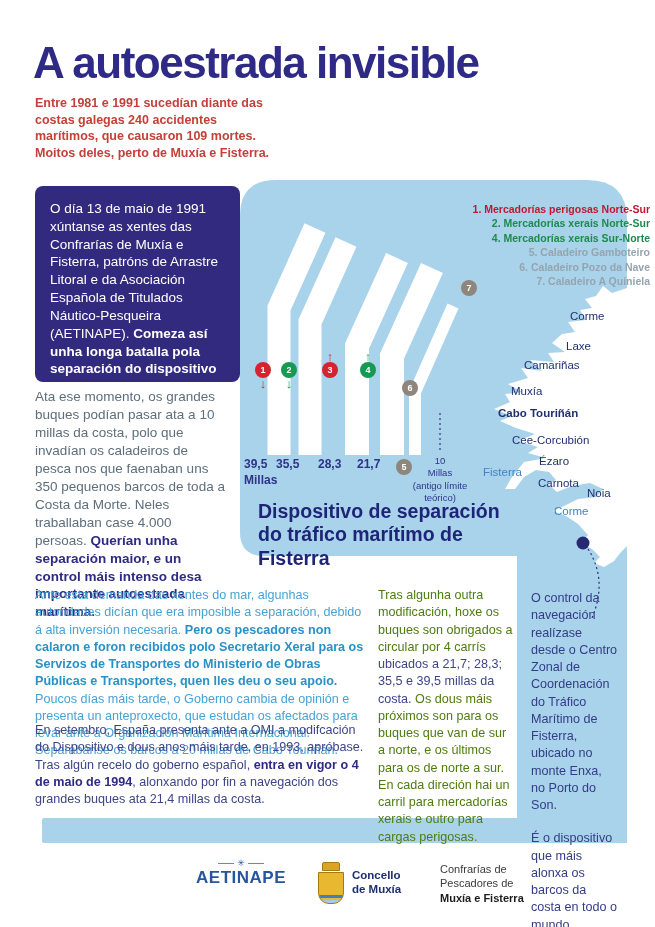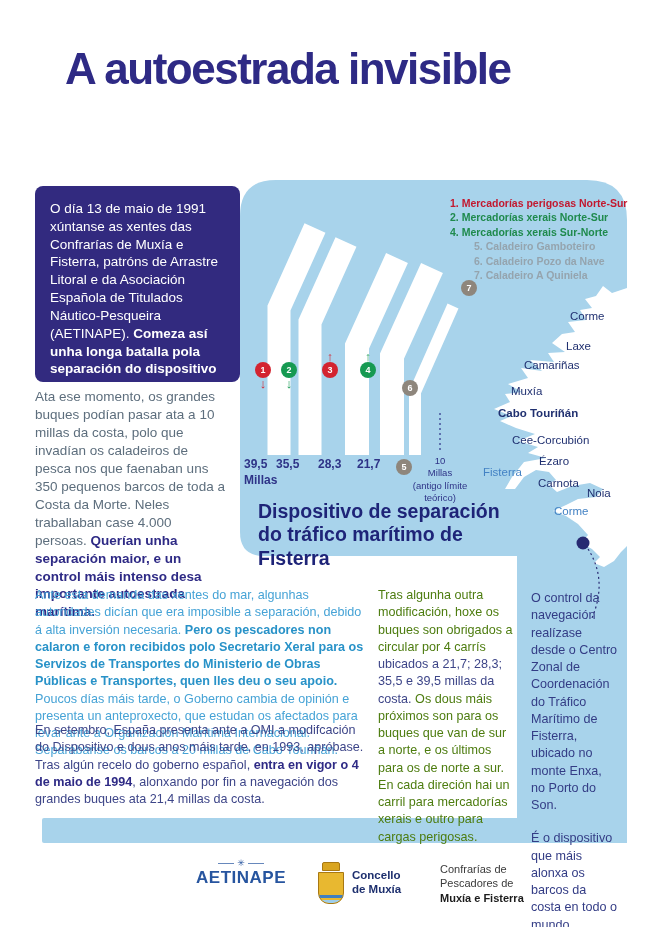--- a/index.html
+++ b/index.html
@@ -80,32 +80,33 @@
       <path d="M 392 455 L 392 356 L 432 268" stroke-width="24"></path>
       <path d="M 415 455 L 415 392 L 453 306" stroke-width="12"></path>
     </g>
 
     <line x1="440" y1="413" x2="440" y2="452" stroke="#2e3387" stroke-width="1.2" stroke-dasharray="2,3"></line>
 
     <circle cx="583" cy="543" r="6.5" fill="#272a72"></circle>
     <path d="M 588 549 Q 608 580 592 618" fill="none" stroke="#272a72" stroke-width="1.2" stroke-dasharray="2,3"></path>
   </svg>
 
-  <div class="abs title" style="left:33px;top:44px;margin-left:32px;">A autoestrada invisible</div>
-
+  <div class="abs title" style="left:33px;top:38px;">A autoestrada invisible</div>
+
+  <div class="abs intro-red" style="left:35px;top:95px;width:238px;">Entre 1981 e 1991 sucedían diante das costas galegas 240 accidentes marítimos, que causaron 109 mortes. Moitos deles, perto de Muxía e Fisterra.</div>
 
   <div class="abs darkbox-text" style="left:50px;top:200px;width:178px;">
     <span>O día 13 de maio de 1991 xúntanse as xentes das Confrarías de Muxía e Fisterra, patróns de Arrastre Litoral e da Asociación Española de Titulados Náutico-Pesqueira (AETINAPE). </span><b>Comeza así unha longa batalla pola separación do dispositivo de control do tráfico marítimo.</b>
   </div>
 
   <div class="abs leftcol" style="left:35px;top:388px;width:190px;">
     <span>Ata ese momento, os grandes buques podían pasar ata a 10 millas da costa, polo que invadían os caladeiros de pesca nos que faenaban uns 350 pequenos barcos de toda a Costa da Morte. Neles traballaban case 4.000 persoas. </span><b>Querían unha separación maior, e un control máis intenso desa importante autoestrada marítima.</b>
   </div>
 
-  <div class="abs legend" style="left:450px;top:196px;width:200px;">
+  <div class="abs legend" style="left:450px;top:202px;width:200px;text-align:right;">
     <div class="lg-red">1. Mercadorías perigosas Norte-Sur</div>
     <div class="lg-green">2. Mercadorías xerais Norte-Sur</div>
     <div class="lg-green">4. Mercadorías xerais Sur-Norte</div>
     <div class="lg-gray">5. Caladeiro Gamboteiro</div>
     <div class="lg-gray">6. Caladeiro Pozo da Nave</div>
     <div class="lg-gray">7. Caladeiro A Quiniela</div>
   </div>
 
   <div class="marker mk-red" style="left:255px;top:362px;">
       <span>1</span>

